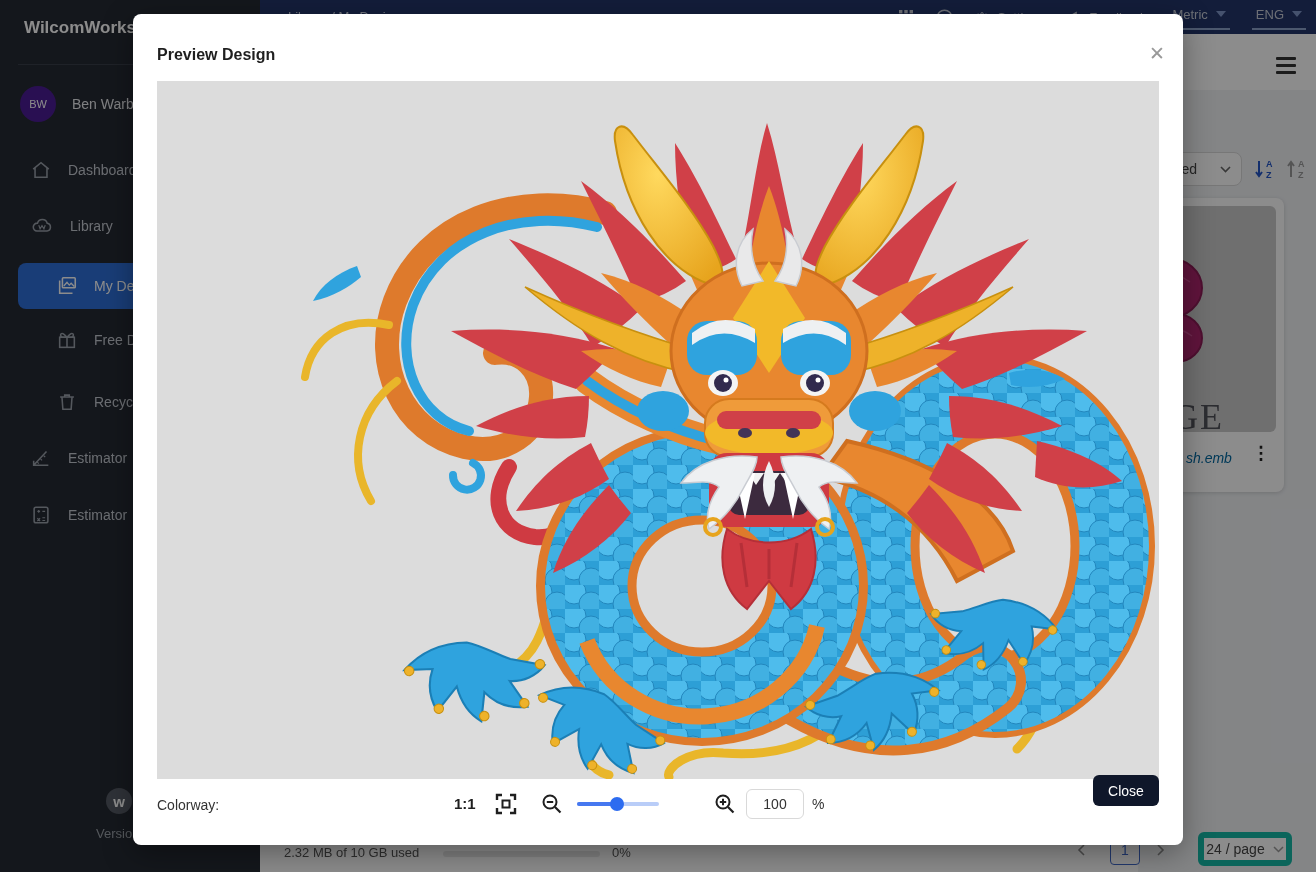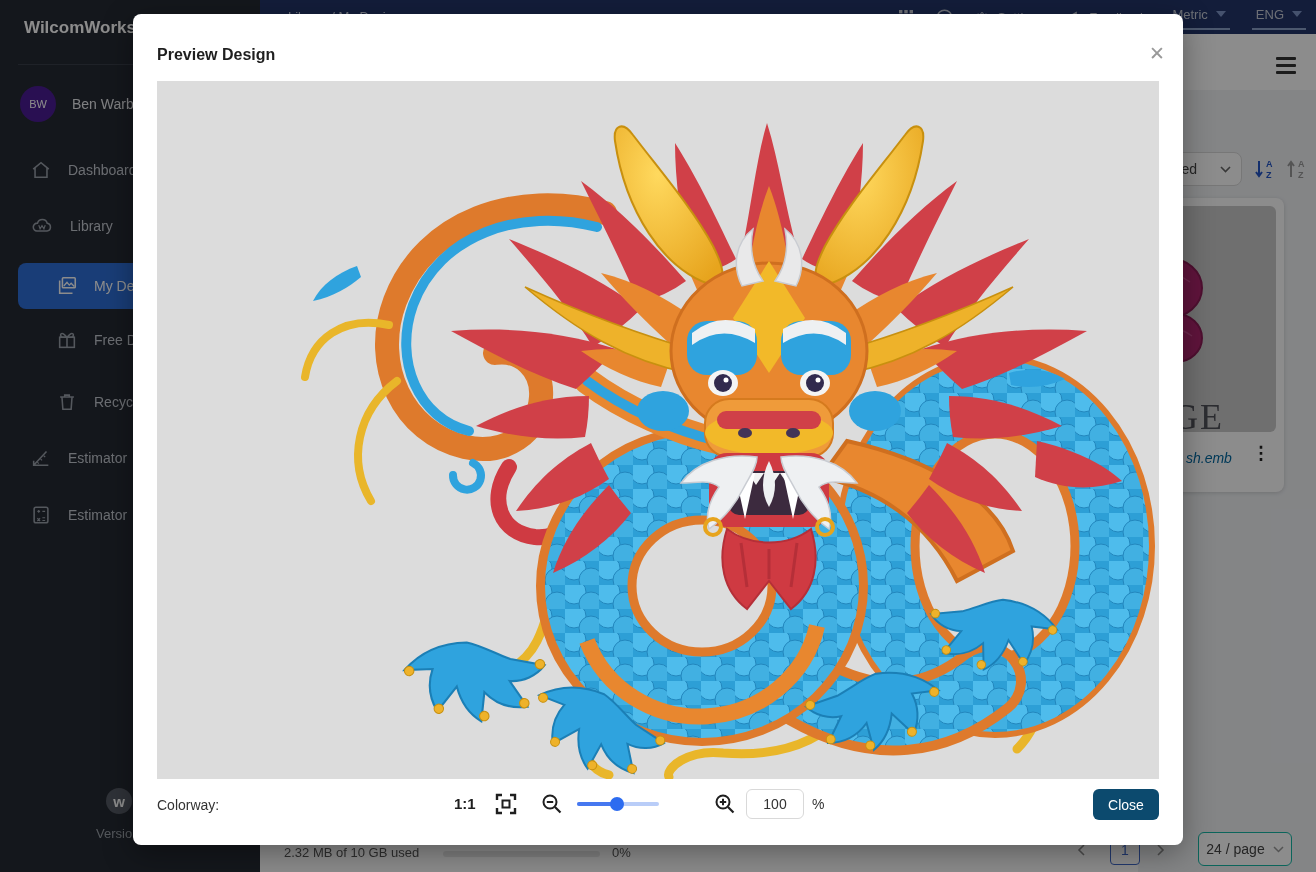--- a/index.html
+++ b/index.html
@@ -41,42 +41,42 @@
   .card-file { position:absolute; left:146px; top:252px; font-size:14px; font-style:italic; color:#0369a1; }
   .kebab { position:absolute; left:212px; top:244px; font-size:18px; font-weight:bold; color:#222; letter-spacing:0; }
 
   .storage-row { position:absolute; left:260px; top:835px; width:878px; height:37px; background:#fff; z-index:1; }
   .storage-text { position:absolute; left:24px; top:10px; font-size:13px; color:#555; }
   .storage-bar { position:absolute; left:183px; top:16px; width:157px; height:6px; background:#e8e8e8; border-radius:3px; }
   .storage-pct { position:absolute; left:352px; top:10px; font-size:13px; color:#555; }
   .pg-prev { position:absolute; left:816px; top:8px; }
   .pg-box { position:absolute; left:850px; top:0px; width:30px; height:30px; border:1px solid #3f69c9; border-radius:4px; color:#3f69c9; font-size:14px; display:flex; align-items:center; justify-content:center; background:#fff; }
   .pg-next { position:absolute; left:894px; top:8px; }
-  .pg-size { position:absolute; left:938px; top:-3px; width:94px; height:34px; border:1px solid #14b8a6; border-radius:6px; background:#fff; display:flex; align-items:center; justify-content:center; gap:8px; font-size:14px; color:#444; }
+  .pg-size { position:absolute; left:938px; top:-3px; width:94px; height:34px; border:6px solid #14b8a6; border-radius:6px; background:#fff; display:flex; align-items:center; justify-content:center; gap:8px; font-size:14px; color:#444; }
 
   
   .overlay { position:absolute; inset:0; background:rgba(0,0,0,0.45); z-index:5; }
   .modal { position:absolute; left:133px; top:14px; width:1050px; height:831px; background:#fff; border-radius:8px; box-shadow:0 8px 30px rgba(0,0,0,.35); z-index:10; }
   .m-title { position:absolute; left:24px; top:32px; font-size:16px; font-weight:bold; color:#1f1f1f; }
   .m-close { position:absolute; right:18px; top:30px; font-size:19px; color:#999; cursor:pointer; line-height:1; }
   .m-preview { position:absolute; left:24px; top:67px; width:1002px; height:698px; background:#dcdcdc; overflow:hidden; }
   .m-toolbar { position:absolute; left:24px; right:24px; top:761px; height:58px; }
   .tool-label { position:absolute; left:0; top:22px; font-size:14px; color:#333; }
   .cw-select { position:absolute; left:71px; top:12px; width:187px; height:34px; border:1px solid #d9d9d9; border-radius:8px; display:flex; align-items:center; justify-content:space-between; padding:0 12px; font-size:14px; color:#333; background:#fff; }
   .ratio-btn { position:absolute; left:297px; top:20px; font-size:15px; font-weight:bold; color:#1f1f1f; cursor:pointer; }
   .fit-btn { position:absolute; left:337px; top:17px; cursor:pointer; }
   .zo-btn { position:absolute; left:384px; top:18px; cursor:pointer; }
   .slider { position:absolute; left:420px; top:12px; width:82px; height:34px; }
   .sl-track { position:absolute; left:0; top:15px; width:82px; height:4px; background:#b9cdf8; border-radius:2px; }
   .sl-fill { position:absolute; left:0; top:15px; width:40px; height:4px; background:#4678f0; border-radius:2px; }
   .sl-thumb { position:absolute; left:33px; top:10px; width:14px; height:14px; border-radius:50%; background:#2d6cf0; }
   .zi-btn { position:absolute; left:557px; top:18px; cursor:pointer; }
   .zoom-input { position:absolute; left:589px; top:14px; width:58px; height:30px; border:1px solid #d9d9d9; border-radius:6px; text-align:center; font-size:14px; color:#333; font-family:"Liberation Sans", sans-serif; }
   .pct-sign { position:absolute; left:655px; top:21px; font-size:14px; color:#333; }
-  .m-close-btn { position:absolute; right:0; top:14px; width:66px; height:31px; background:#0c4a6e; color:#fff; border:none; border-radius:6px; font-size:14px; font-family:"Liberation Sans", sans-serif; cursor:pointer; }
+  .m-close-btn { position:absolute; right:0; top:0; width:66px; height:31px; background:#0f172a; color:#fff; border:none; border-radius:6px; font-size:14px; font-family:"Liberation Sans", sans-serif; cursor:pointer; }
 </style>
 </head>
 <body>
 
 <div class="screen">
 
   <div class="topbar">
     <div class="breadcrumb">Library / My Designs</div>
     <div class="topbar-right">
       <span class="tb-item">

